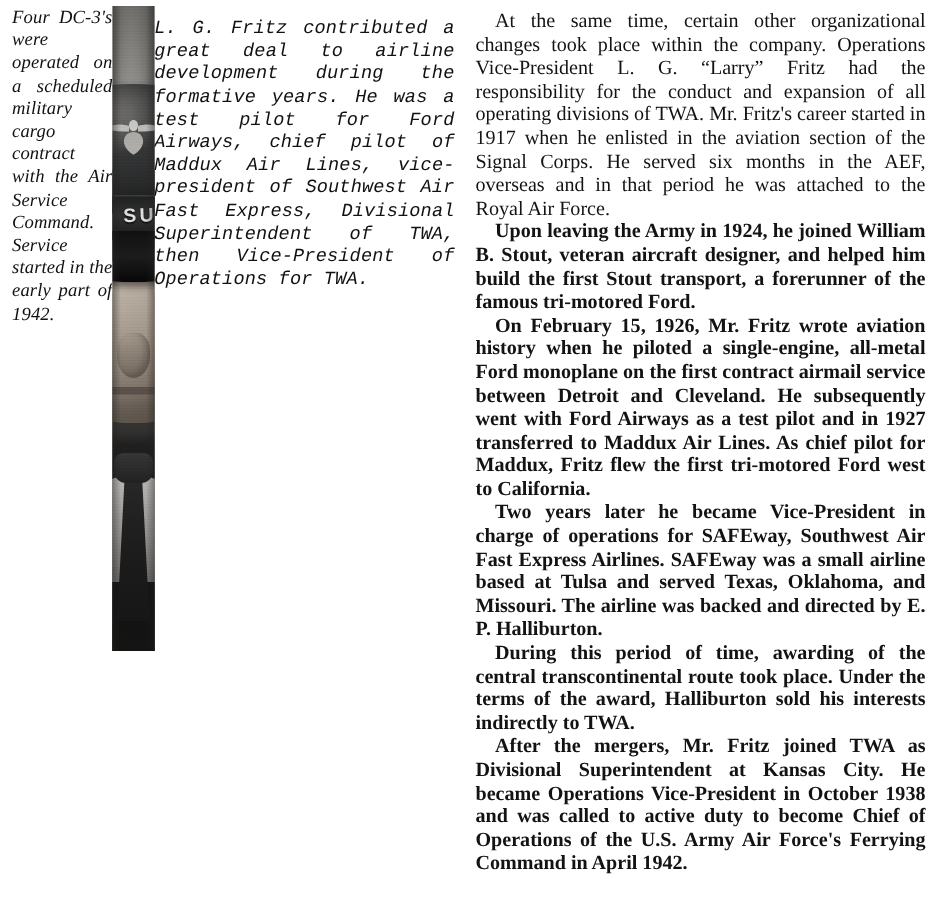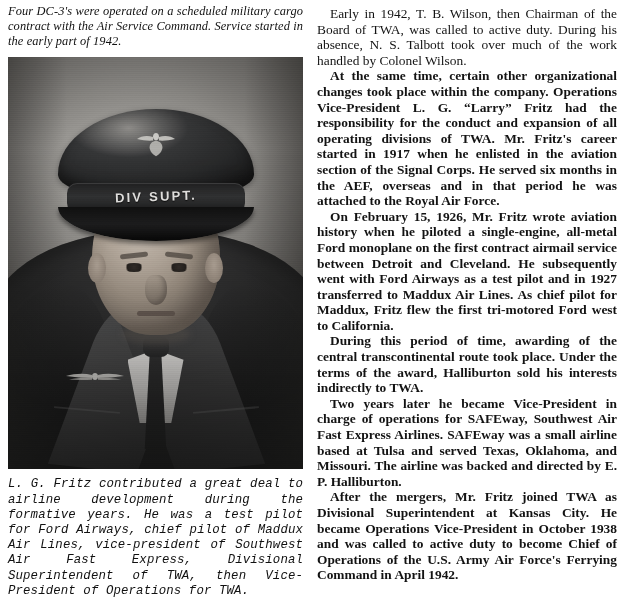--- a/index.html
+++ b/index.html
@@ -20,21 +20,21 @@
     height: 603px;
     box-sizing: border-box;
     padding: 4px 8px 4px 8px;
     display: flex;
     gap: 14px;
   }
   .col-left {
     width: 295px;
     flex: 0 0 295px;
     display: flex;
-    flex-direction: column;
+    flex-direction: row;
   }
   .col-right {
     flex: 1 1 auto;
     padding-top: 2px;
   }
 
   
   .caption {
     font-family: "Liberation Serif", serif;
     font-style: italic;
@@ -417,21 +417,21 @@
       <div class="cap-visor"></div>
 
       <div class="bg-vignette"></div>
       <div class="photo-grain"></div>
     </div>
 
     <div class="caption caption-bottom">L. G. Fritz contributed a great deal to airline development during the formative years. He was a test pilot for Ford Airways, chief pilot of Maddux Air Lines, vice-president of Southwest Air Fast Express, Divisional Superintendent of TWA, then Vice-President of Operations for TWA.</div>
   </div>
 
   <div class="col-right body-col">
-    <p>Early in 1942, T. B. Wilson, then Chairman of the Board of TWA, was called to active duty. During his absence, N. S. Talbott took over much of the work handled by Colonel Wilson.</p>
     <p>At the same time, certain other organizational changes took place within the company. Operations Vice-President L. G. “Larry” Fritz had the responsibility for the conduct and expansion of all operating divisions of TWA. Mr. Fritz's career started in 1917 when he enlisted in the aviation section of the Signal Corps. He served six months in the AEF, overseas and in that period he was attached to the Royal Air Force.</p>
+    <p>Upon leaving the Army in 1924, he joined William B. Stout, veteran aircraft designer, and helped him build the first Stout transport, a forerunner of the famous tri-motored Ford.</p>
     <p>On February 15, 1926, Mr. Fritz wrote aviation history when he piloted a single-engine, all-metal Ford monoplane on the first contract airmail service between Detroit and Cleveland. He subsequently went with Ford Airways as a test pilot and in 1927 transferred to Maddux Air Lines. As chief pilot for Maddux, Fritz flew the first tri-motored Ford west to California.</p>
+    <p>Two years later he became Vice-President in charge of operations for SAFEway, Southwest Air Fast Express Airlines. SAFEway was a small airline based at Tulsa and served Texas, Oklahoma, and Missouri. The airline was backed and directed by E. P. Halliburton.</p>
     <p>During this period of time, awarding of the central transcontinental route took place. Under the terms of the award, Halliburton sold his interests indirectly to TWA.</p>
-    <p>Two years later he became Vice-President in charge of operations for SAFEway, Southwest Air Fast Express Airlines. SAFEway was a small airline based at Tulsa and served Texas, Oklahoma, and Missouri. The airline was backed and directed by E. P. Halliburton.</p>
     <p>After the mergers, Mr. Fritz joined TWA as Divisional Superintendent at Kansas City. He became Operations Vice-President in October 1938 and was called to active duty to become Chief of Operations of the U.S. Army Air Force's Ferrying Command in April 1942.</p>
   </div>
 
 </div>
 
 </body></html>

